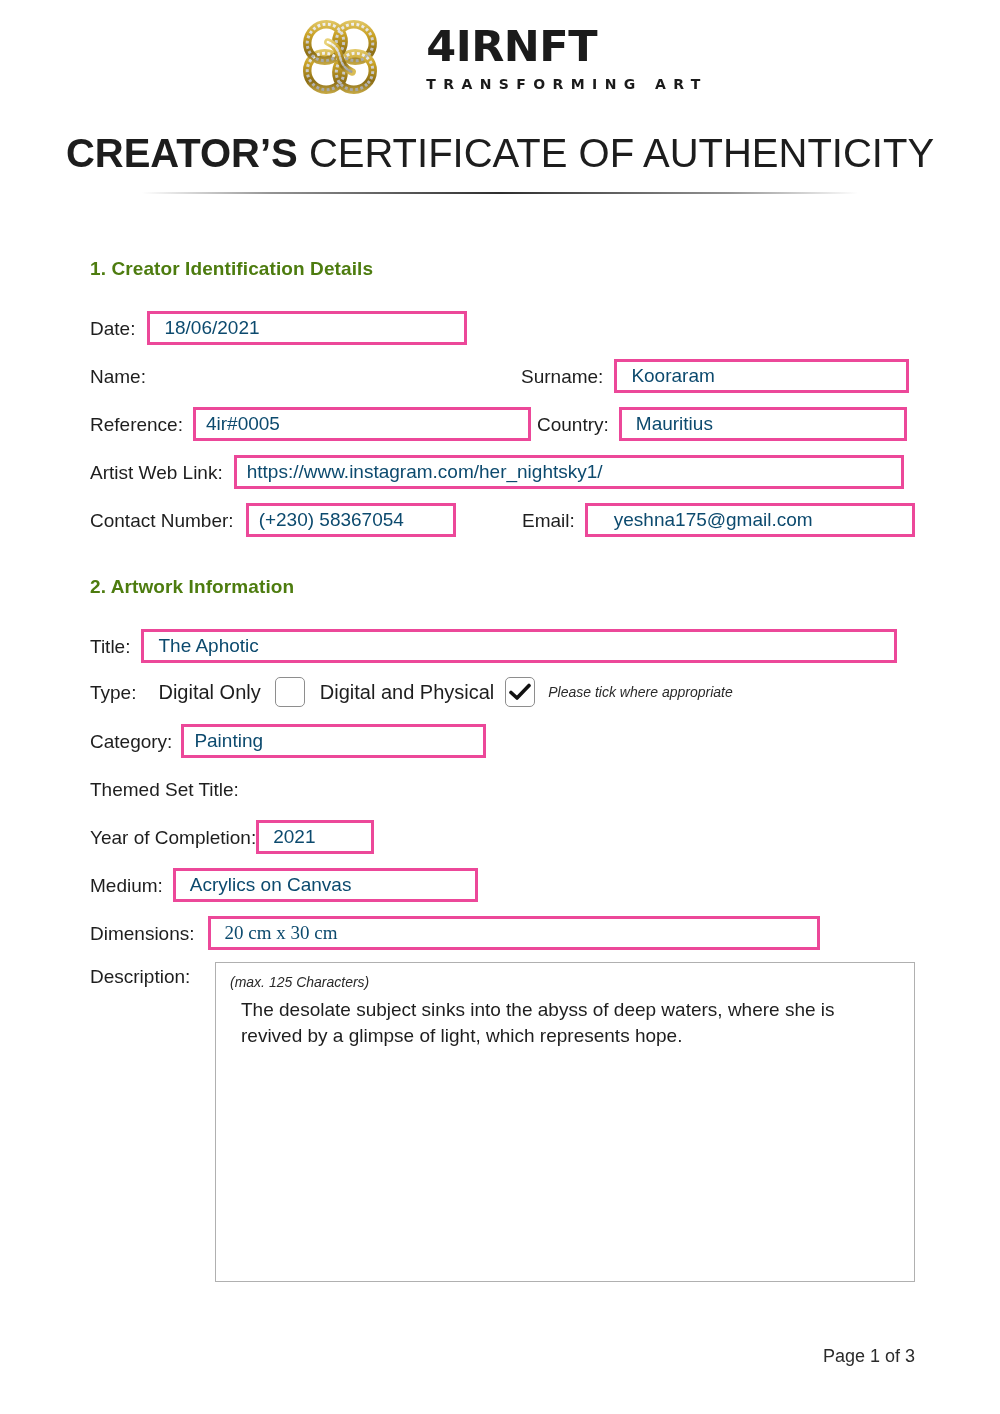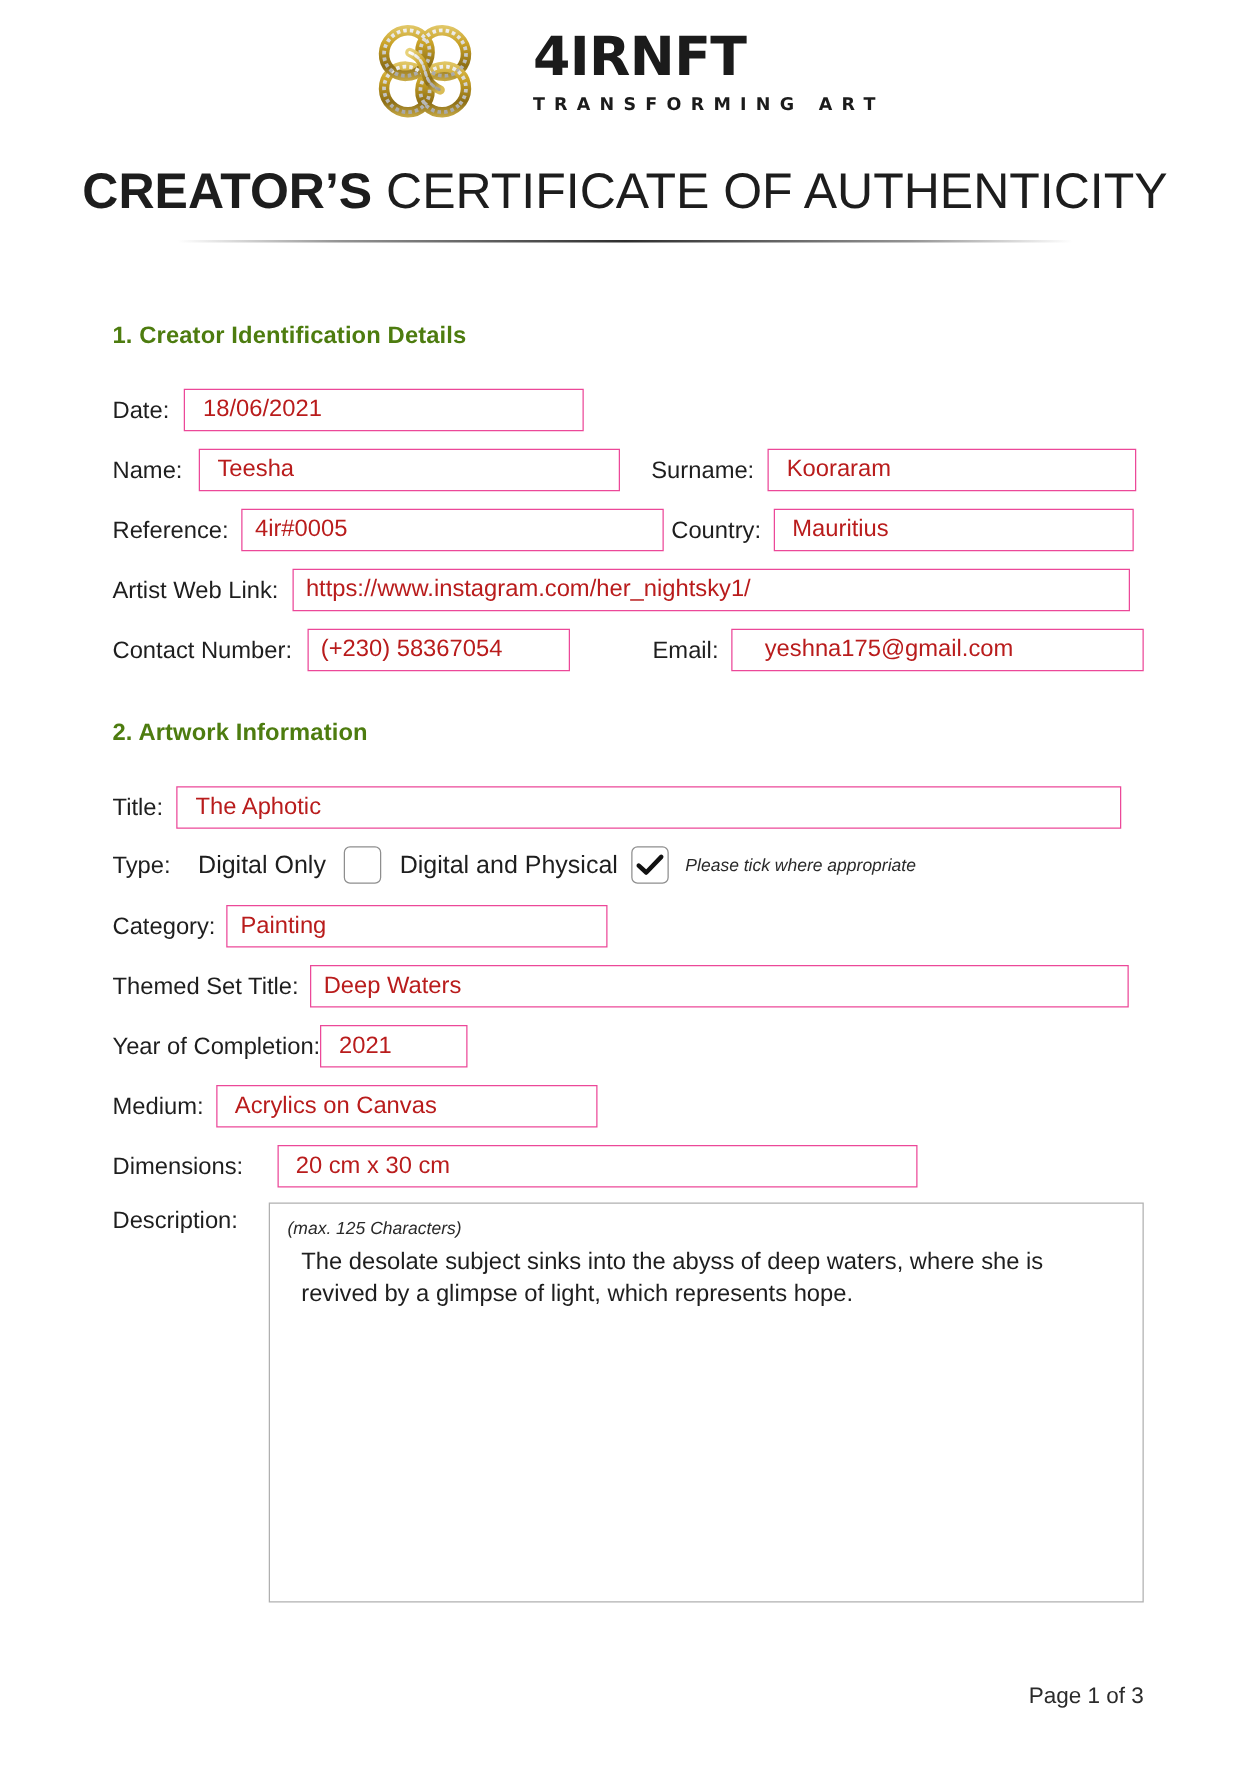--- a/index.html
+++ b/index.html
@@ -106,28 +106,28 @@
     height: 34px;
   }
   .lbl {
     font-size: 19px;
     color: #1e1e1e;
     white-space: nowrap;
     line-height: 1;
   }
   .box {
     box-sizing: border-box;
-    border: 1px solid #ec4899;
+    border: 3px solid #ec4899;
     background: #ffffff;
     height: 34px;
     display: flex;
     align-items: center;
     padding-left: 14px;
     font-size: 19px;
-    color: #b91c1c;
+    color: #0c4a6e;
     white-space: nowrap;
     overflow: hidden;
   }
 
   
   .cbox {
     box-sizing: border-box;
     width: 30px;
     height: 30px;
     border: 1px solid #8e8e8e;
@@ -248,21 +248,20 @@
 
 <div class="section-heading" style="top:258px">1. Creator Identification Details</div>
 
 <div class="row" style="left:90px; top:311px;">
   <span class="lbl">Date:</span>
   <span class="box" style="width:320px; margin-left:12px;">18/06/2021</span>
 </div>
 
 <div class="row" style="left:90px; top:359px;">
   <span class="lbl">Name:</span>
-  <span class="box" style="width:337px; margin-left:13px;">Teesha</span>
 </div>
 <div class="row" style="left:521px; top:359px;">
   <span class="lbl">Surname:</span>
   <span class="box" style="width:295px; margin-left:11px;">Kooraram</span>
 </div>
 
 <div class="row" style="left:90px; top:407px;">
   <span class="lbl">Reference:</span>
   <span class="box" style="width:338px; margin-left:10px; padding-left:10px;">4ir#0005</span>
 </div>
@@ -307,36 +306,35 @@
   <span class="hint" style="margin-left:13px;">Please tick where appropriate</span>
 </div>
 
 <div class="row" style="left:90px; top:724px;">
   <span class="lbl">Category:</span>
   <span class="box" style="width:305px; margin-left:9px; padding-left:10px;">Painting</span>
 </div>
 
 <div class="row" style="left:90px; top:772px;">
   <span class="lbl">Themed Set Title:</span>
-  <span class="box" style="width:655px; margin-left:9px; padding-left:10px;">Deep Waters</span>
 </div>
 
 <div class="row" style="left:90px; top:820px;">
   <span class="lbl">Year of Completion:</span>
   <span class="box" style="width:118px; ">2021</span>
 </div>
 
 <div class="row" style="left:90px; top:868px;">
   <span class="lbl">Medium:</span>
   <span class="box" style="width:305px; margin-left:10px;">Acrylics on Canvas</span>
 </div>
 
 <div class="row" style="left:90px; top:916px;">
   <span class="lbl">Dimensions:</span>
-  <span class="box" style="width:512px; margin-left:27px;">20 cm x 30 cm</span>
+  <span class="box" style="width:612px; margin-left:13px;font-family:Liberation Serif, serif;">20 cm x 30 cm</span>
 </div>
 
 <div class="desc-label">Description:</div>
 <div class="desc-box">
   <div class="desc-hint">(max. 125 Characters)</div>
   <div class="desc-text">The desolate subject sinks into the abyss of deep waters, where she is revived by a glimpse of light, which represents hope.</div>
 </div>
 
 <div class="footer">Page 1 of 3</div>
 

